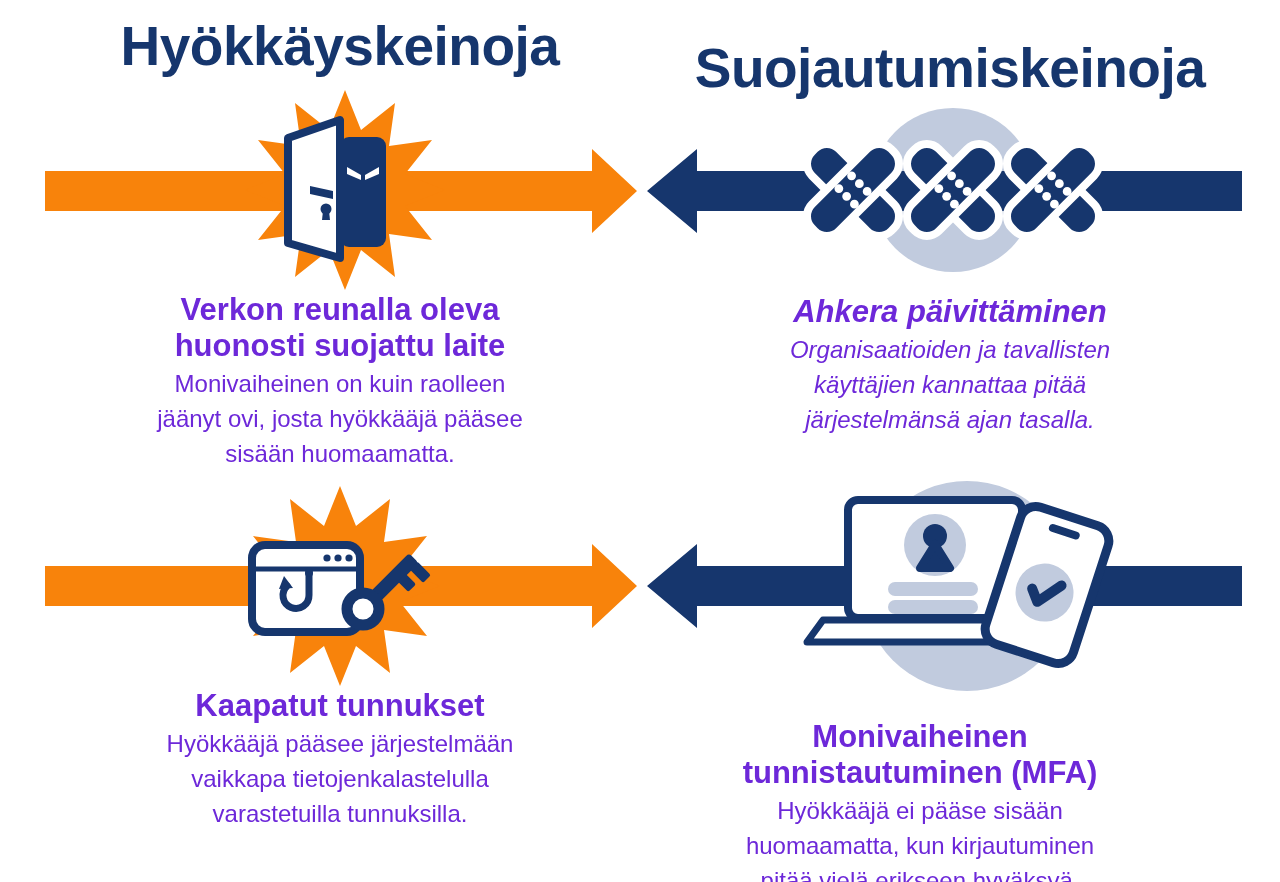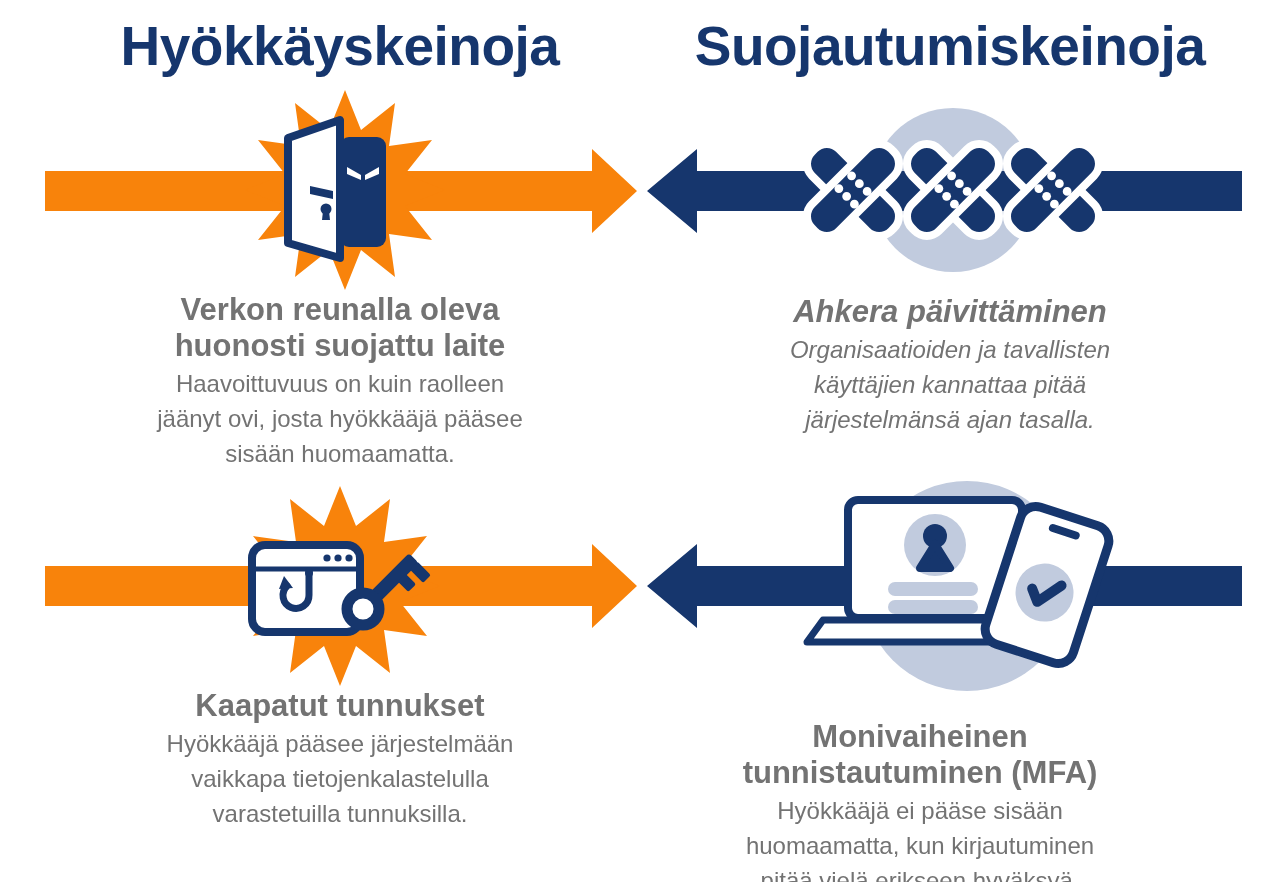--- a/index.html
+++ b/index.html
@@ -3,22 +3,22 @@
 <meta charset="utf-8">
 <style>
   html,body{margin:0;padding:0;background:#ffffff;}
   body{width:1280px;height:882px;overflow:hidden;position:relative;
        font-family:"Liberation Sans",sans-serif;}
   .canvas{position:absolute;left:0;top:0;width:1280px;height:882px;background:#fff;}
   .abs{position:absolute;}
   .heading{position:absolute;top:14px;text-align:center;font-size:55px;font-weight:bold;
            color:#16366d;letter-spacing:-0.5px;white-space:nowrap;}
   .heading.left{left:30px;width:620px;}
-  .heading.right{left:650px;width:600px;}
-  .textblock{position:absolute;text-align:center;color:#737373;}
+  .heading.right{left:650px;width:600px;margin-top:22px;}
+  .textblock{position:absolute;text-align:center;color:#6d28d9;}
   .textblock .title{font-size:31px;font-weight:bold;line-height:36px;white-space:pre-line;}
   .textblock .desc{font-size:24px;font-weight:normal;line-height:35px;white-space:pre-line;margin-top:2px;}
   .tb-r1l{left:40px;top:292px;width:600px;}
   .tb-r1r{left:650px;top:294px;width:600px;font-style:italic;}
   .tb-r2l{left:40px;top:688px;width:600px;}
   .tb-r2r{left:620px;top:688px;width:600px;margin-top:31px;}
   svg{display:block;}
 </style>
 </head>
 <body>
@@ -102,21 +102,21 @@
         <circle cx="-11" cy="9" r="4.4"></circle>
           <circle cx="0" cy="9" r="4.4"></circle>
           <circle cx="11" cy="9" r="4.4"></circle>
       </g>
     </g>
   </svg>
 
   <div class="textblock tb-r1l">
     <div class="title">Verkon reunalla oleva
 huonosti suojattu laite</div>
-    <div class="desc">Haavoittuvuus on kuin raolleen
+    <div class="desc">Monivaiheinen on kuin raolleen
 jäänyt ovi, josta hyökkääjä pääsee
 sisään huomaamatta.</div>
   </div>
   <div class="textblock tb-r1r">
     <div class="title">Ahkera päivittäminen</div>
     <div class="desc">Organisaatioiden ja tavallisten
 käyttäjien kannattaa pitää
 järjestelmänsä ajan tasalla.</div>
   </div>
 

